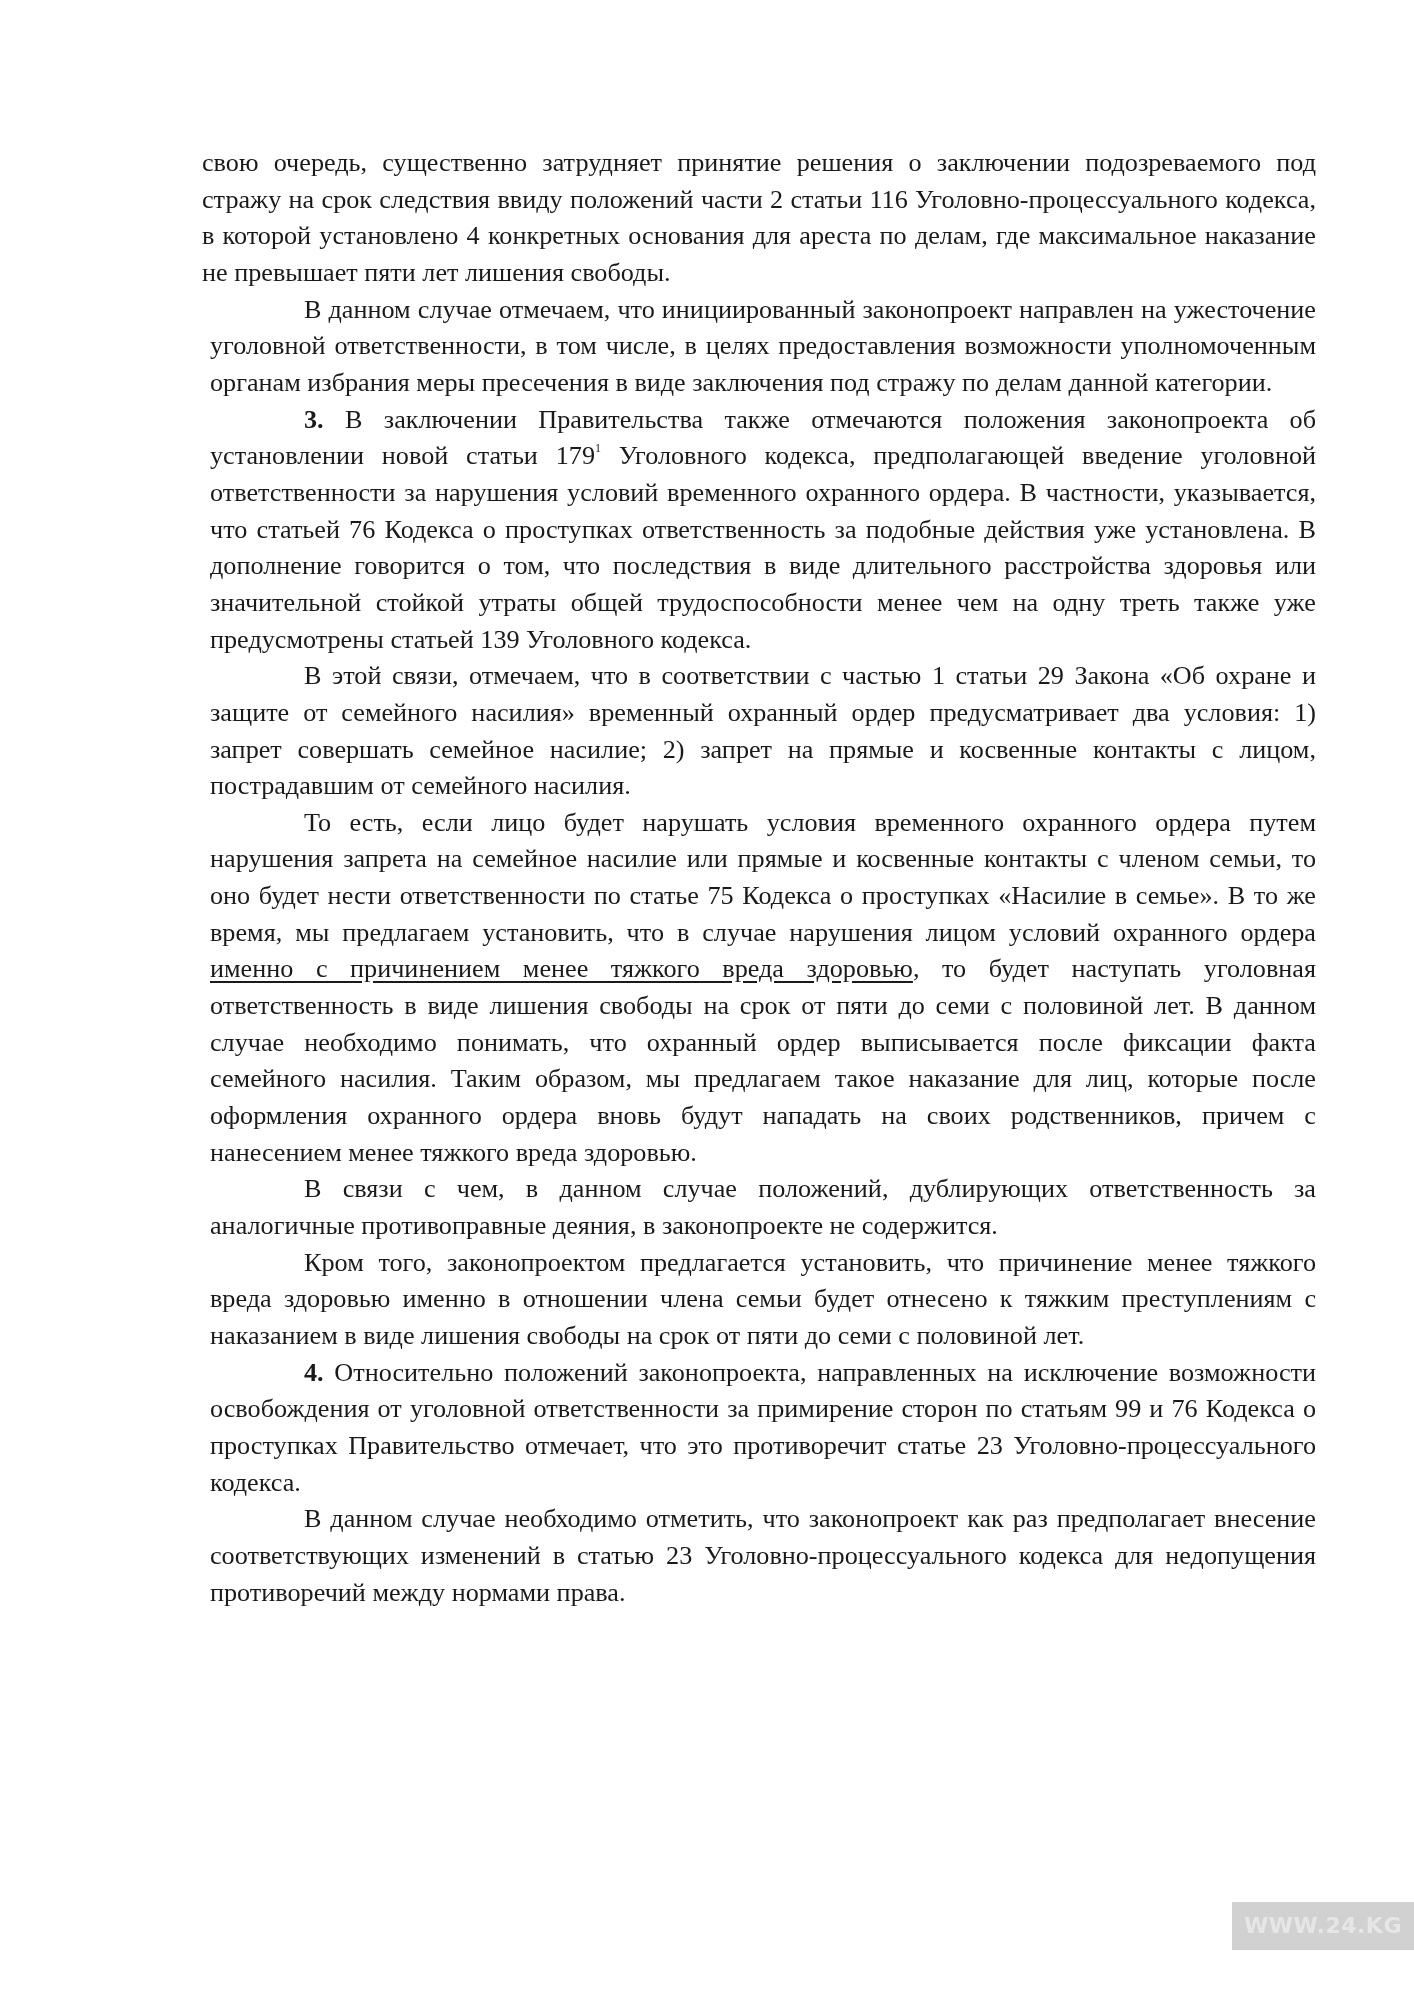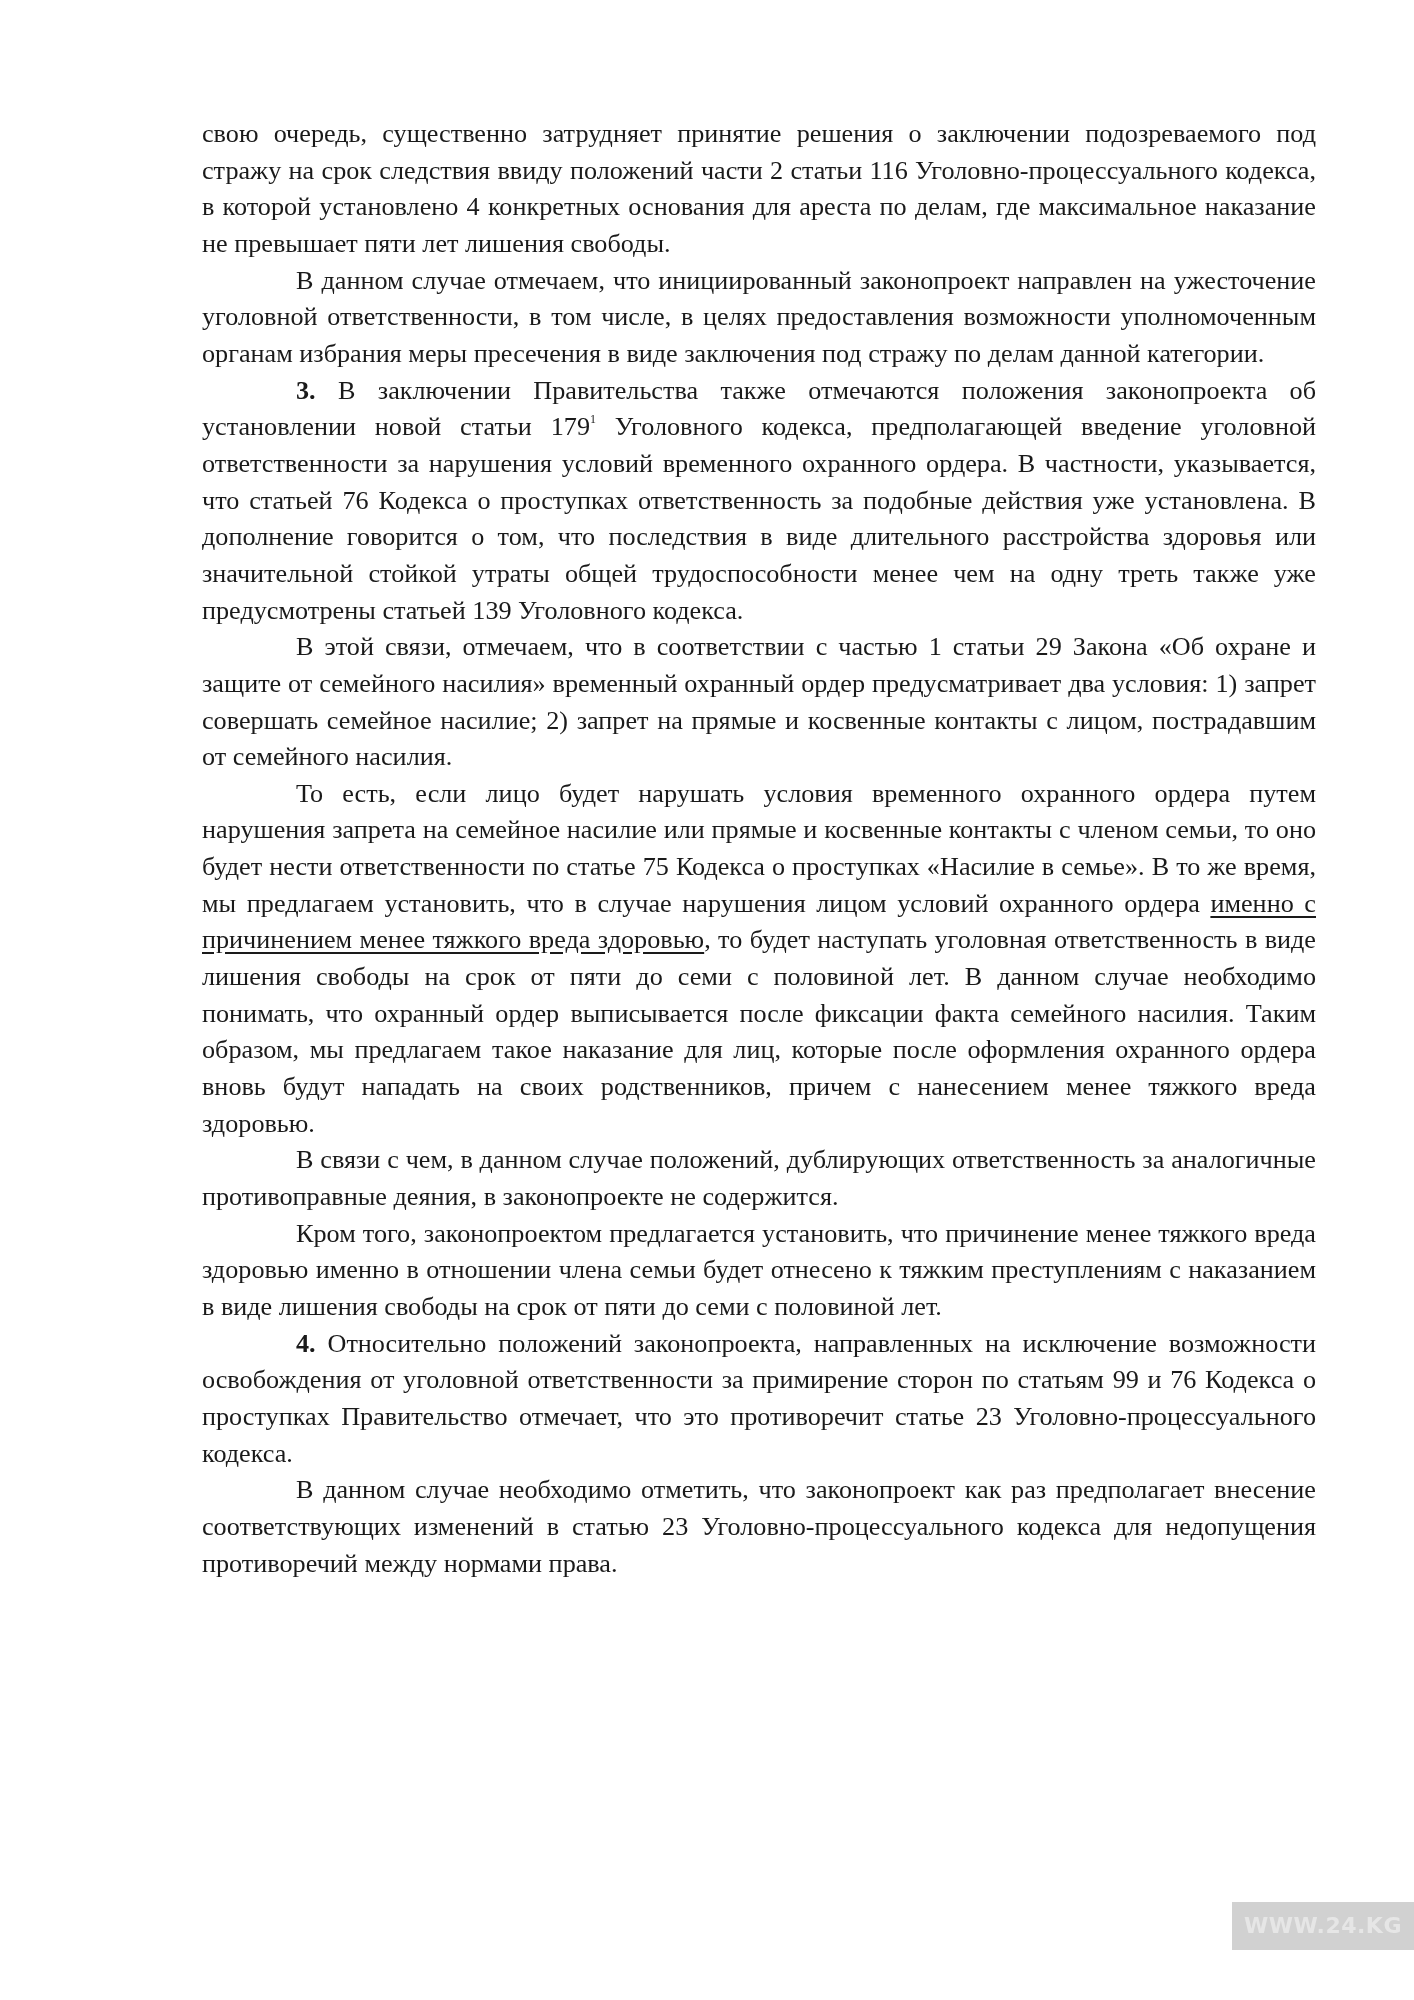--- a/index.html
+++ b/index.html
@@ -3,26 +3,26 @@
 <meta charset="utf-8">
 <style>
   html, body { margin: 0; padding: 0; }
   body {
     width: 1414px; height: 2000px; background: #ffffff;
     position: relative; overflow: hidden;
     font-family: "Liberation Serif", "DejaVu Serif", serif;
     color: #1a1a1a;
   }
   .page {
-    position: absolute; left: 202px; top: 116px; width: 1114px;
+    position: absolute; left: 202px; top: 145px; width: 1114px;
     font-size: 26.2px; line-height: 36.65px;
     text-align: justify;
   }
   .page p { margin: 0; }
-  .page p.indent { text-indent: 94px; }
+  .page p.indent { text-indent: 94px; margin-left: 8px; }
   .num { font-weight: bold; }
   .u { text-decoration: underline; text-underline-offset: 4px; }
   sup { font-size: 12px; line-height: 0; vertical-align: 12px; }
   .watermark {
     position: absolute; left: 1232px; top: 1902px; width: 182px; height: 48px;
     background: #d1d1d1; color: #e6e6e6;
     font-family: "DejaVu Sans", "Liberation Sans", sans-serif; font-weight: bold;
     font-size: 22px; line-height: 48px; text-align: center; letter-spacing: 0.5px;
   }
 </style>

